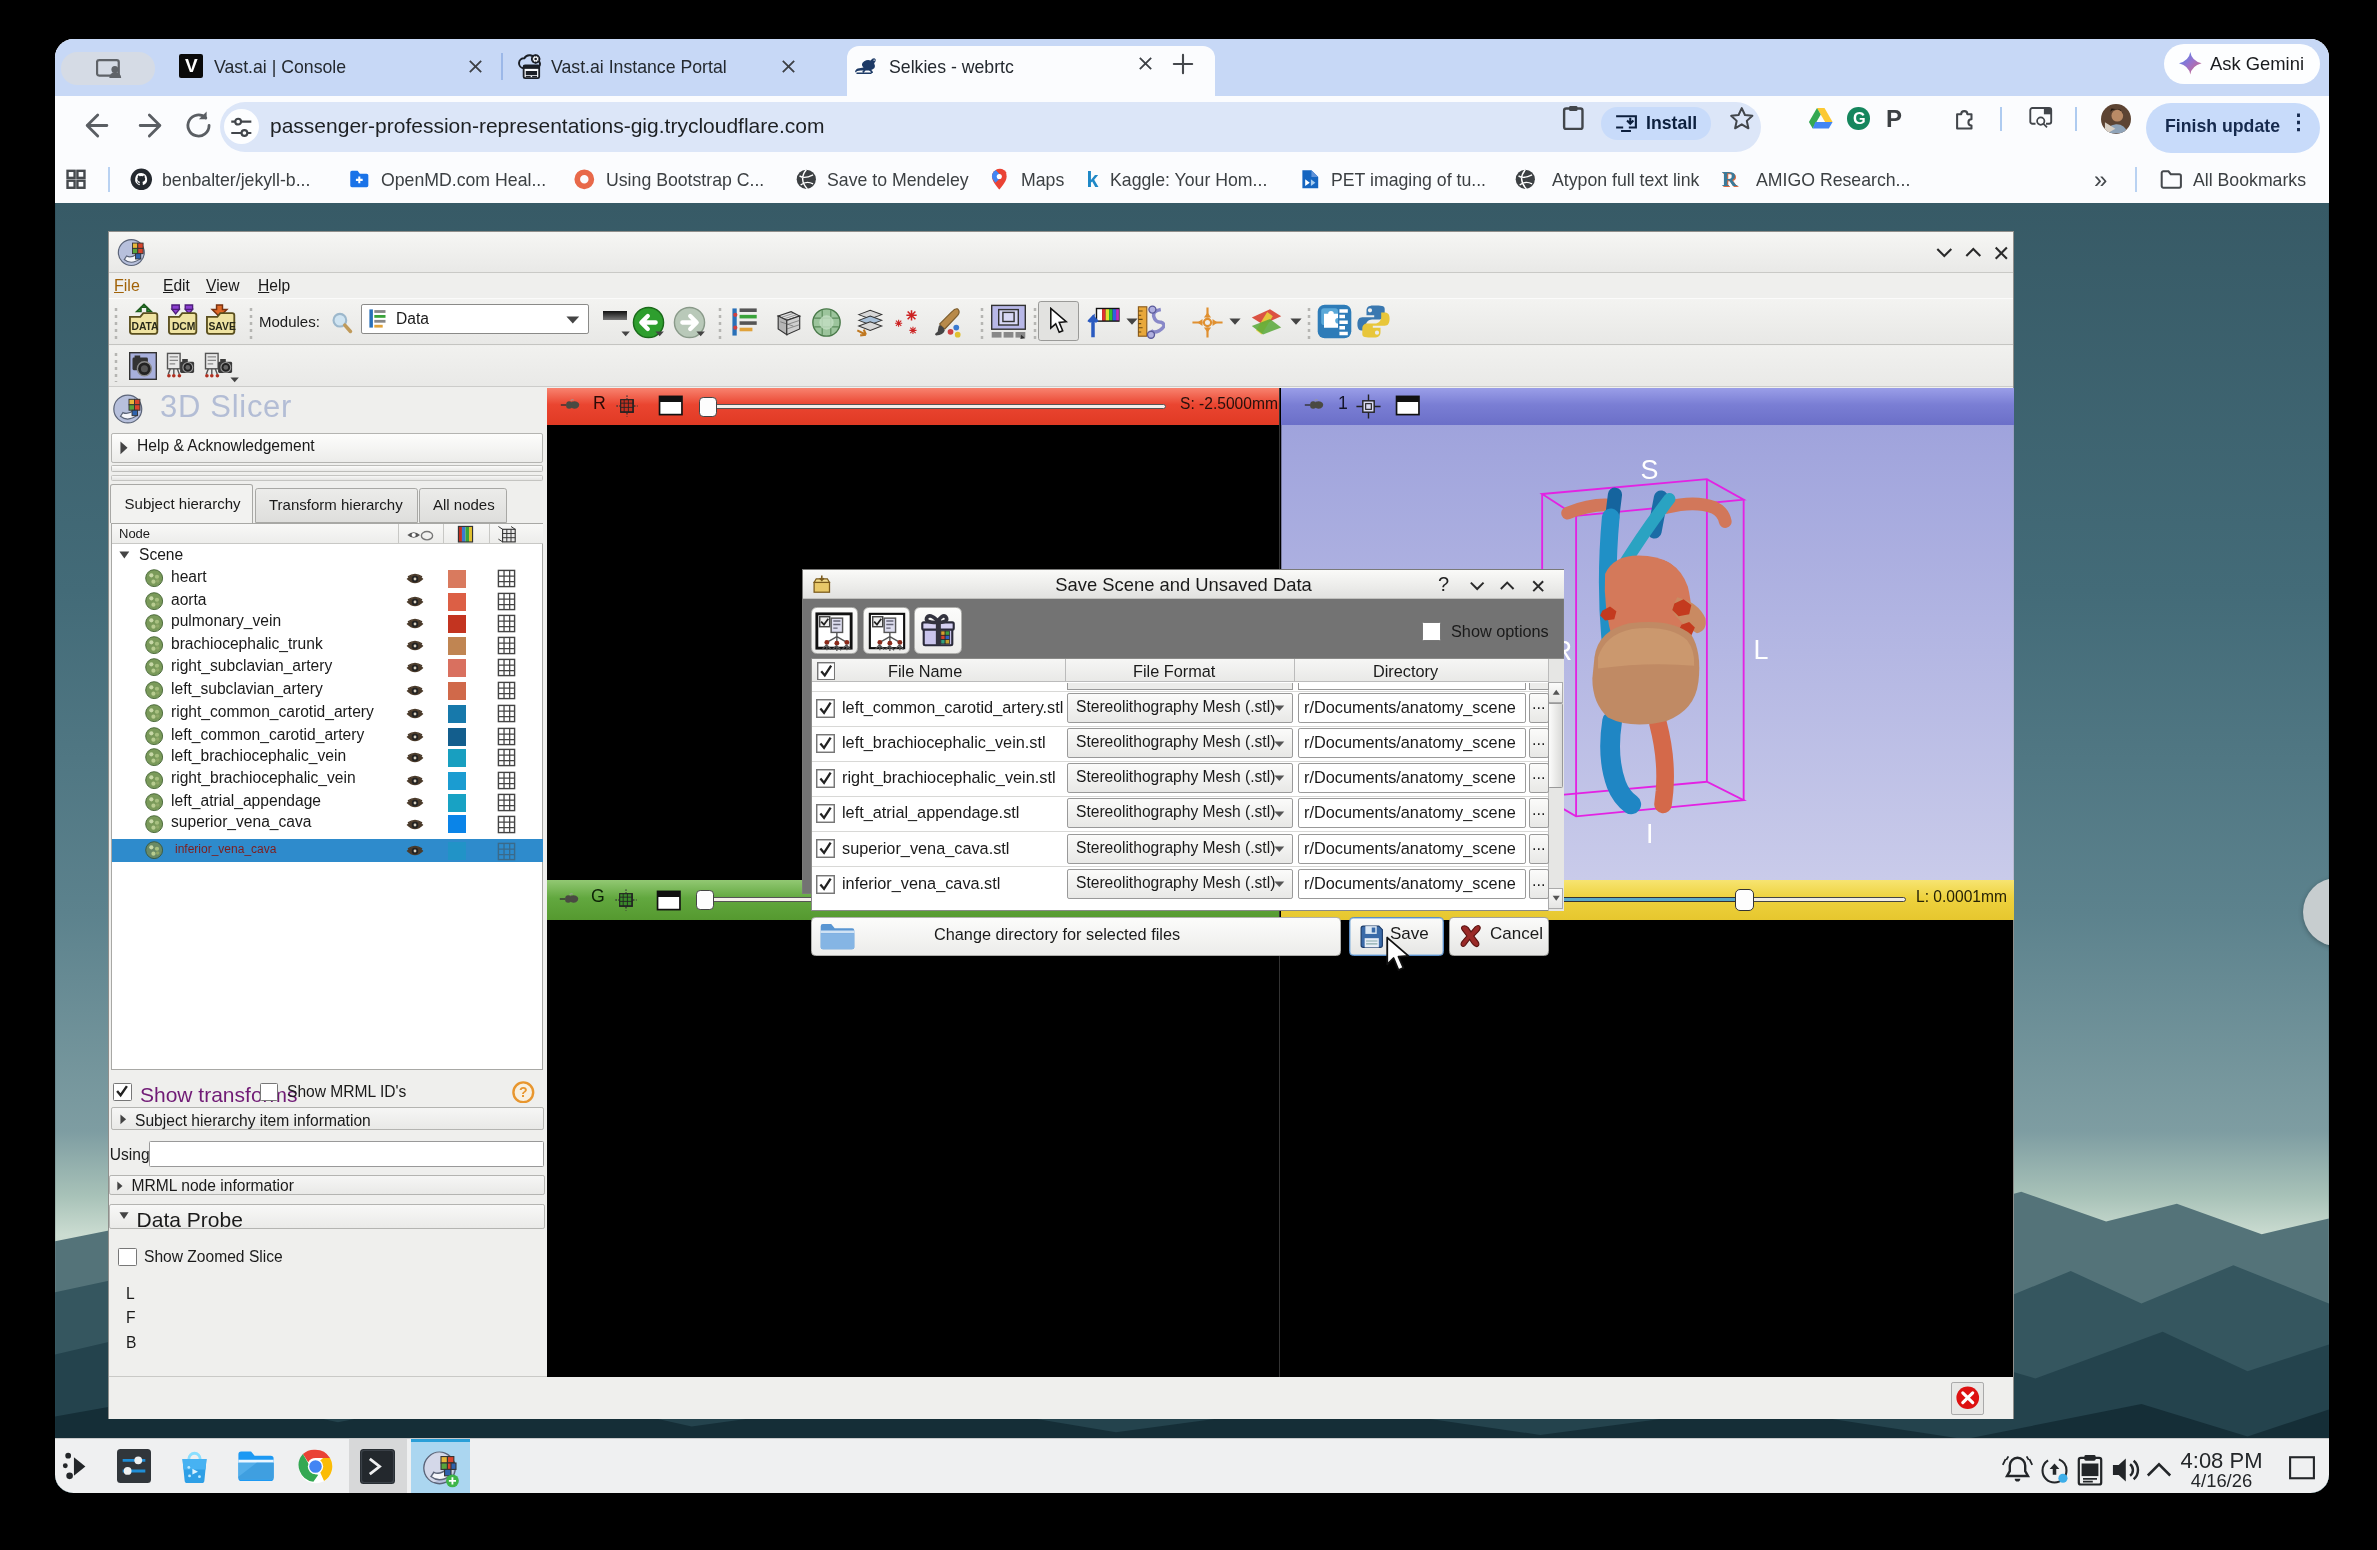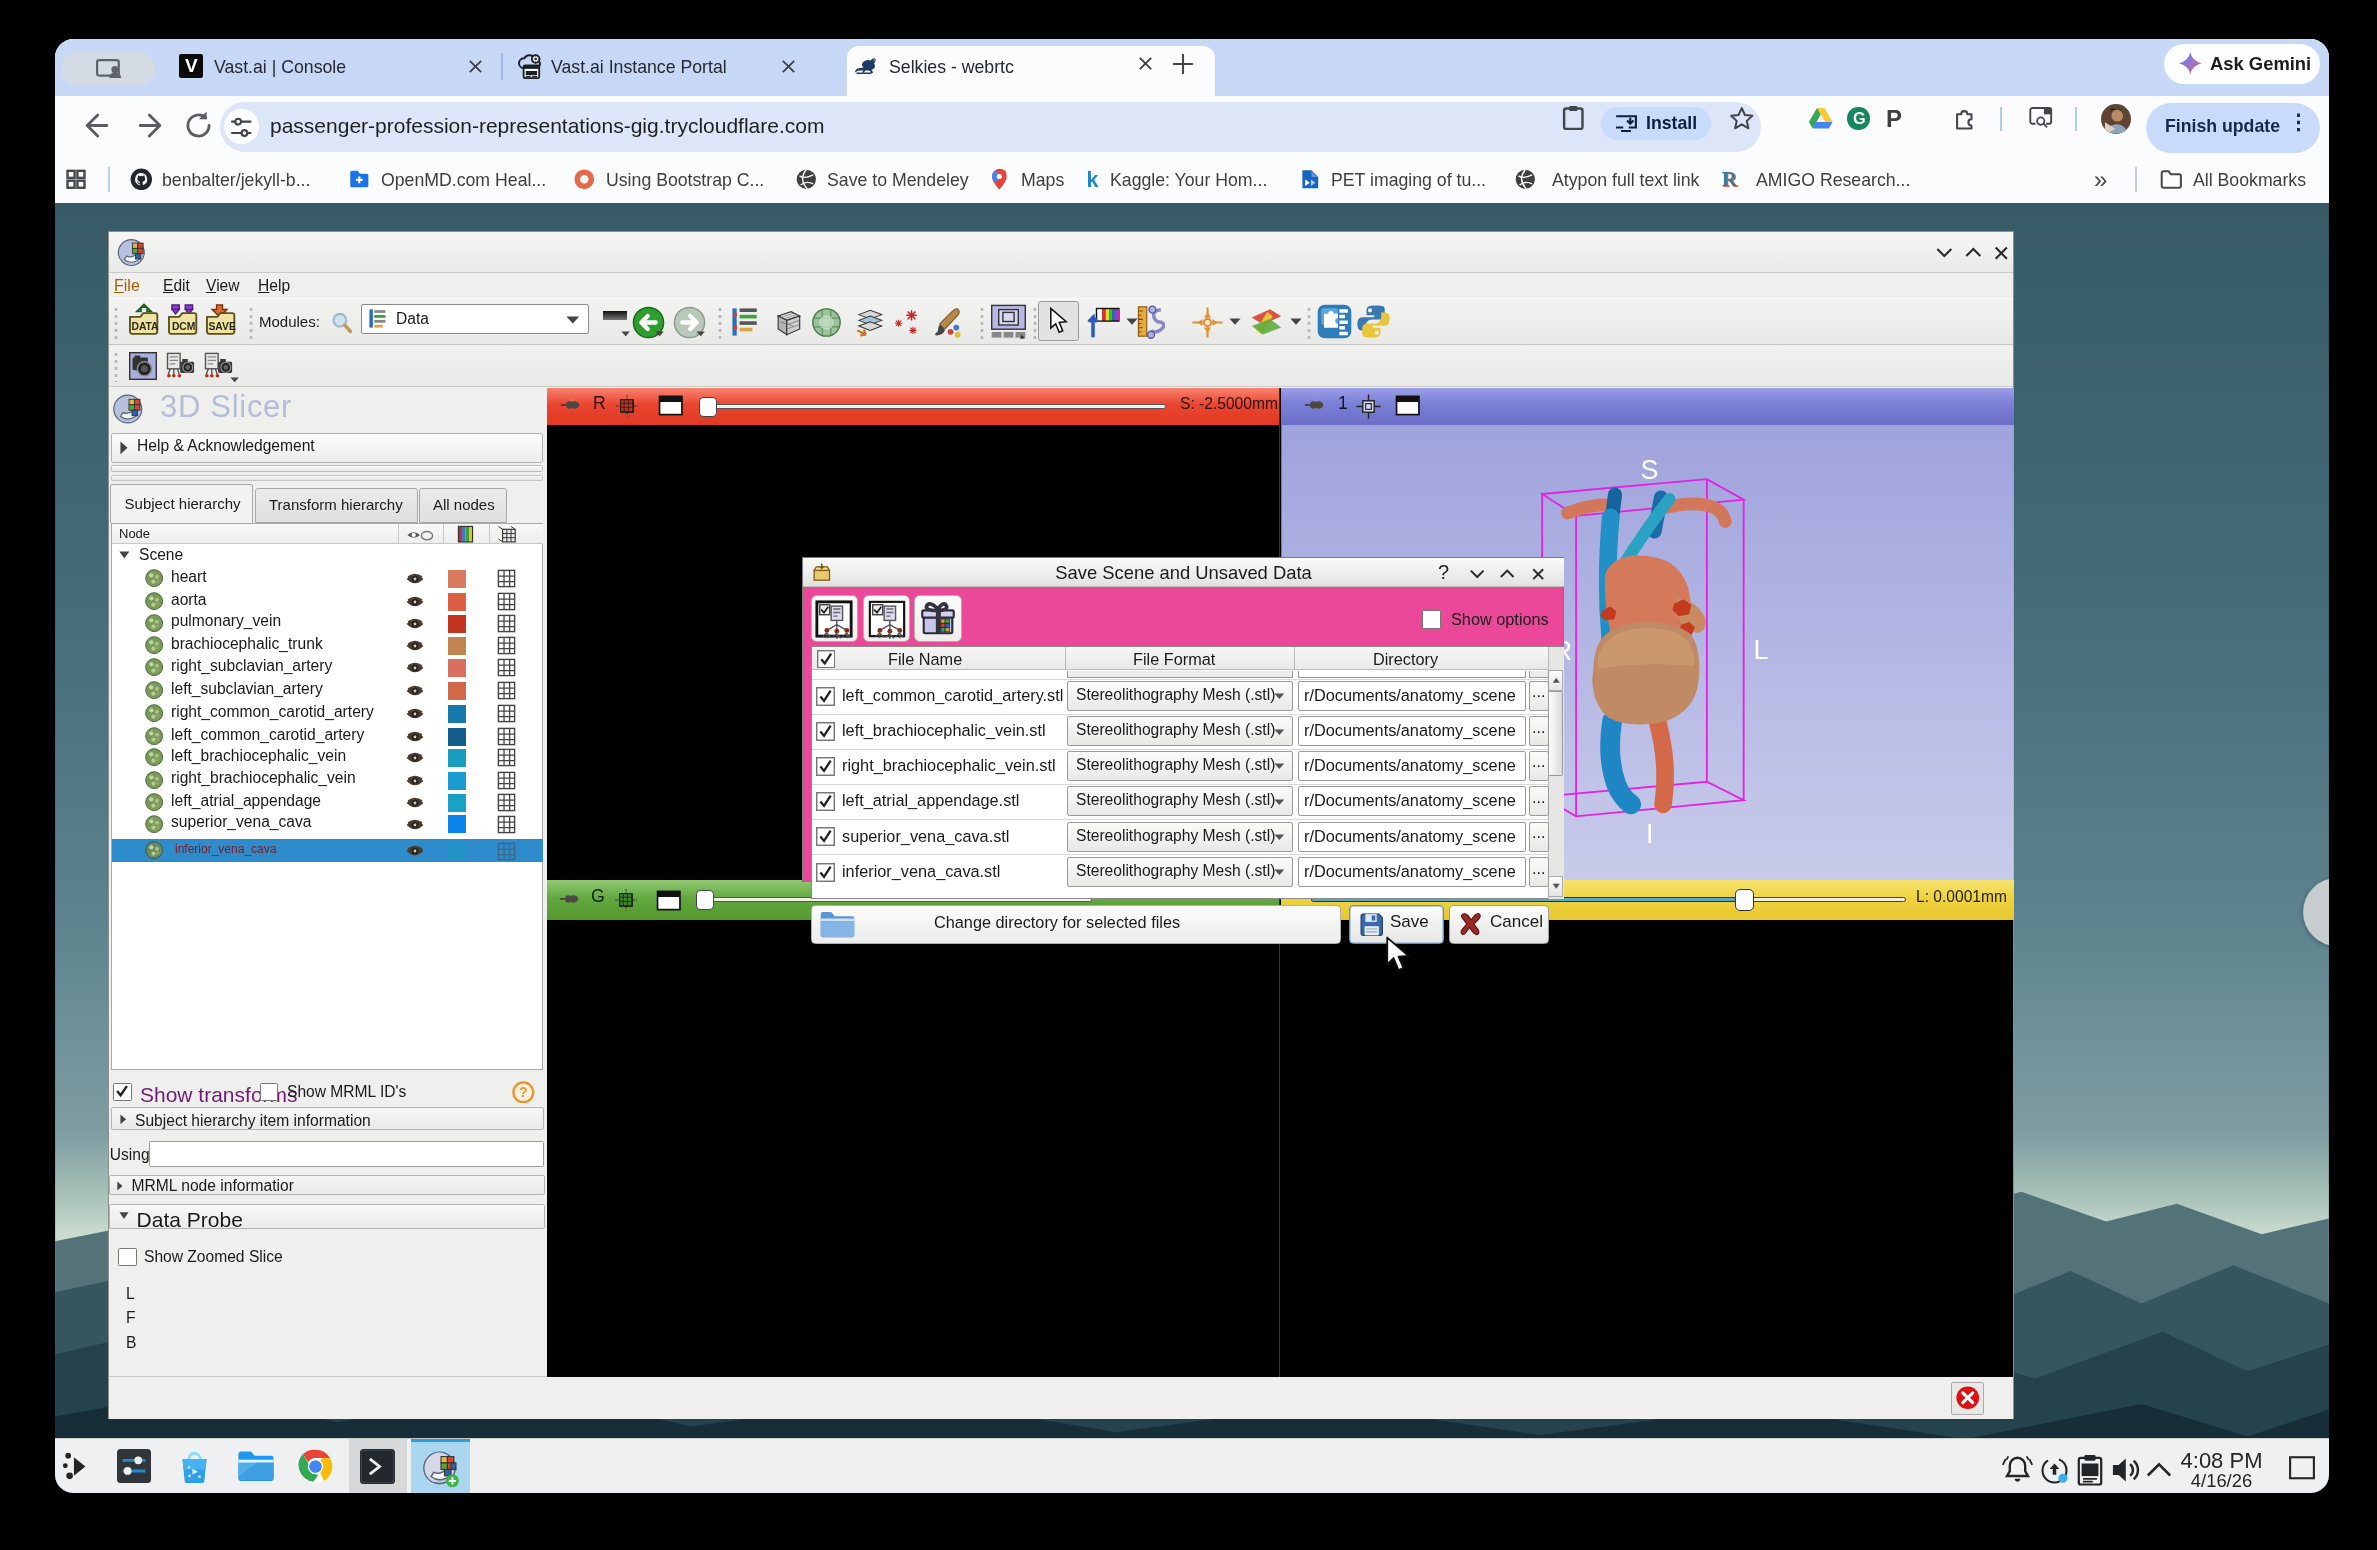--- a/index.html
+++ b/index.html
@@ -61,21 +61,21 @@
 <svg class="a" style="left:2124px;top:13.4px" width="22.6" height="22.6" viewBox="0 0 34 34">
 <defs>
           <linearGradient id="gg" x1="0" y1="0" x2="1" y2="1">
             <stop offset="0" stop-color="#4286f5"></stop>
             <stop offset="0.5" stop-color="#9b72cb"></stop>
             <stop offset="1" stop-color="#d96570"></stop>
           </linearGradient>
         </defs>
 <path d="M17 0 Q19 13 34 17 Q19 21 17 34 Q15 21 0 17 Q15 13 17 0 Z" fill="url(#gg)"></path>
       </svg>
-<div class="a" style="left:2155px;top:14px;font-weight:bold;font-size:18.4px;color:#191b1e">Ask Gemini</div>
+<div class="a" style="left:2155px;top:14px;font-weight:normal;font-size:18.4px;color:#191b1e">Ask Gemini</div>
 </div>
 <div class="a" id="toolbar">
 <svg class="a" style="left:23px;top:14px" width="31" height="31" viewBox="0 0 44 44">
         <path d="M28 7 13 22 28 37 M13 22 H41" stroke="#5a5e63" stroke-width="4" fill="none" stroke-linecap="round" stroke-linejoin="round"></path>
       </svg>
 <svg class="a" style="left:76px;top:14px" width="31" height="31" viewBox="0 0 44 44">
         <path d="M26 7 41 22 26 37 M41 22 H13" stroke="#5a5e63" stroke-width="4" fill="none" stroke-linecap="round" stroke-linejoin="round"></path>
       </svg>
 <svg class="a" style="left:128px;top:14px" width="31" height="31" viewBox="0 0 44 44">
 <path d="M37 22 a15 15 0 1 1 -4.6 -10.8" stroke="#5a5e63" stroke-width="4" fill="none" stroke-linecap="round"></path>
@@ -1002,21 +1002,21 @@
           <rect x="2" y="2" width="32" height="8" fill="#111"></rect>
         </svg>
 <div class="a" style="left:587px;top:665px;width:396px;height:5px;background:#f4f0ea;border:0.7px solid #555;border-radius:2.8px"></div>
 <div class="a" style="left:587px;top:658px;width:18.4px;height:20px;background:#fdfdfd;border:0.7px solid #444;border-radius:4.2px"></div>
 <div class="a" style="left:1172px;top:648px;width:733px;height:40px;background:linear-gradient(#f7e471,#eed23e 45%,#e6c72e)"></div>
 <div class="a" style="left:1202px;top:665px;width:430px;height:5.7px;background:#5aa8c8;border:0.7px solid #333;border-radius:2.8px"></div>
 <div class="a" style="left:1632px;top:665px;width:165px;height:5.7px;background:#f0ece4;border:0.7px solid #444;border-radius:2.8px"></div>
 <div class="a" style="left:1626px;top:657px;width:19px;height:22.6px;background:#fdfdfd;border:0.7px solid #333;border-radius:5px"></div>
 <div class="a" style="left:1807px;top:656px;font-size:15.6px;color:#262206">L: 0.0001mm</div>
 </div>
-<div class="a" id="dialog" style="left:747px;top:354px;width:762px;height:325px;background:#ec4899;border:0.7px solid #7a7a78">
+<div class="a" id="dialog" style="left:747px;top:366px;width:762px;height:325px;background:#737373;border:0.7px solid #7a7a78">
 <div class="a" style="left:0;top:0;width:761px;height:29px;background:linear-gradient(#fafaf8,#e2e2e0);border-bottom:0.7px solid #c0c0bd"></div>
 <svg class="a" style="left:8.5px;top:4.2px" width="21" height="21" viewBox="0 0 30 30">
 <rect x="3" y="12" width="22" height="14" fill="#e8c868" stroke="#7a5a1a" stroke-width="1.8"></rect>
 <path d="M3 12 h22 l-3 -5 H6 Z" fill="#f4dc8a" stroke="#7a5a1a" stroke-width="1.6"></path>
 <path d="M14 2 v7 m-3 -3 l3 3 3 -3" stroke="#7a5a1a" stroke-width="2.2" fill="none"></path>
         </svg>
 <div class="a" style="left:0;top:4.2px;width:761px;text-align:center;font-size:18.4px;color:#1a1a1a">Save Scene and Unsaved Data</div>
 <div class="a" style="left:635px;top:2.8px;font-size:20px;color:#222">?</div>
 <svg class="a" style="left:665px;top:7px" width="18.4" height="17" viewBox="0 0 26 24">
           <path d="M4 8 L13 17 22 8" stroke="#2b2b2b" stroke-width="2.8" fill="none"></path>

